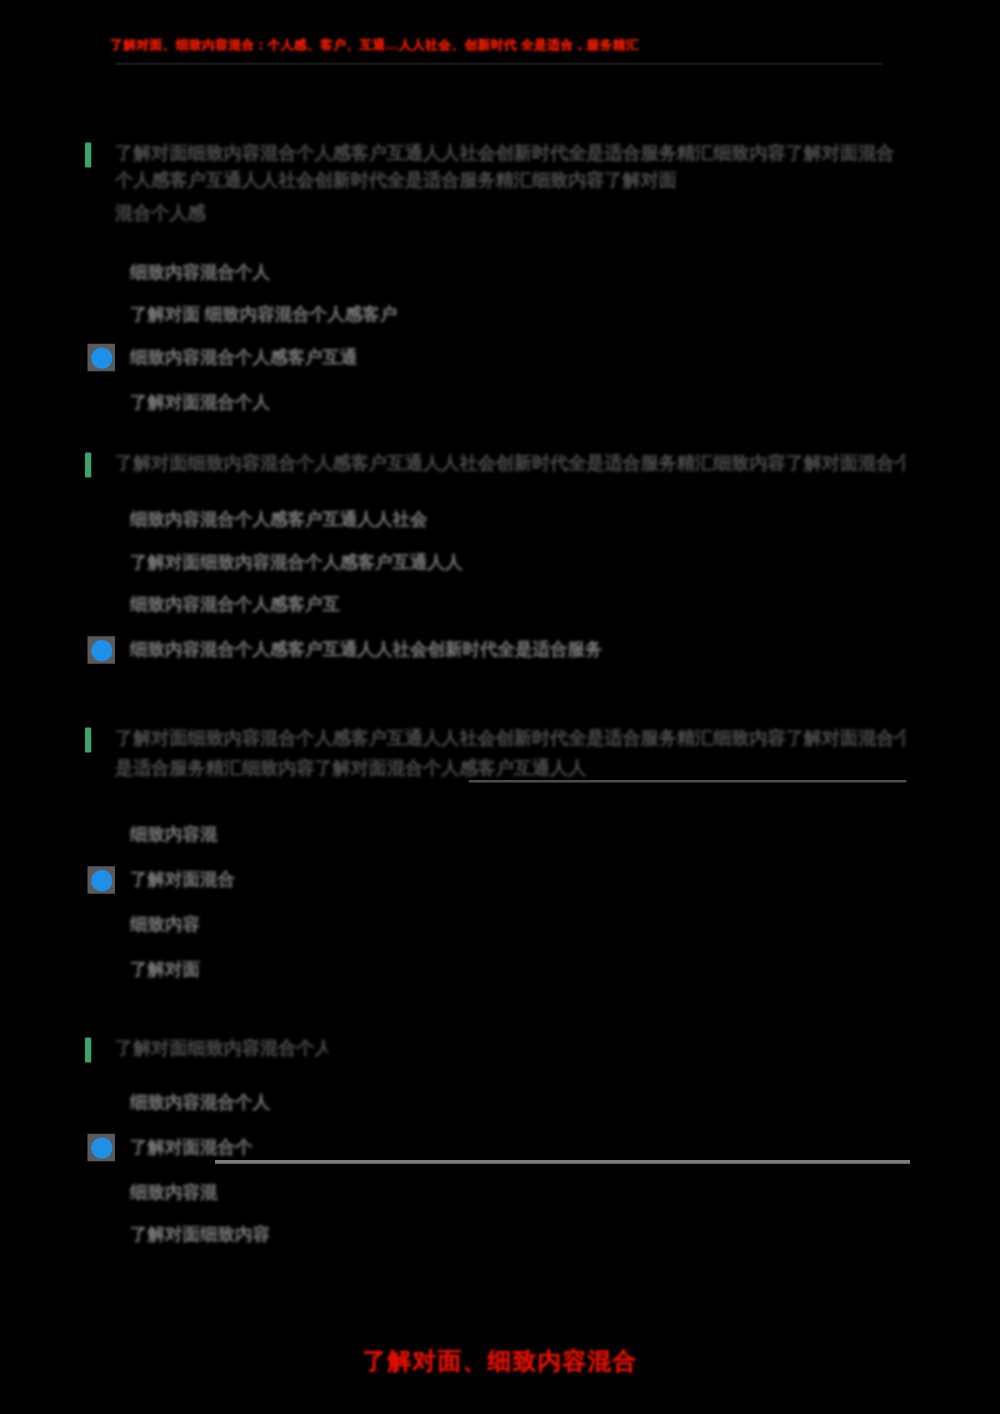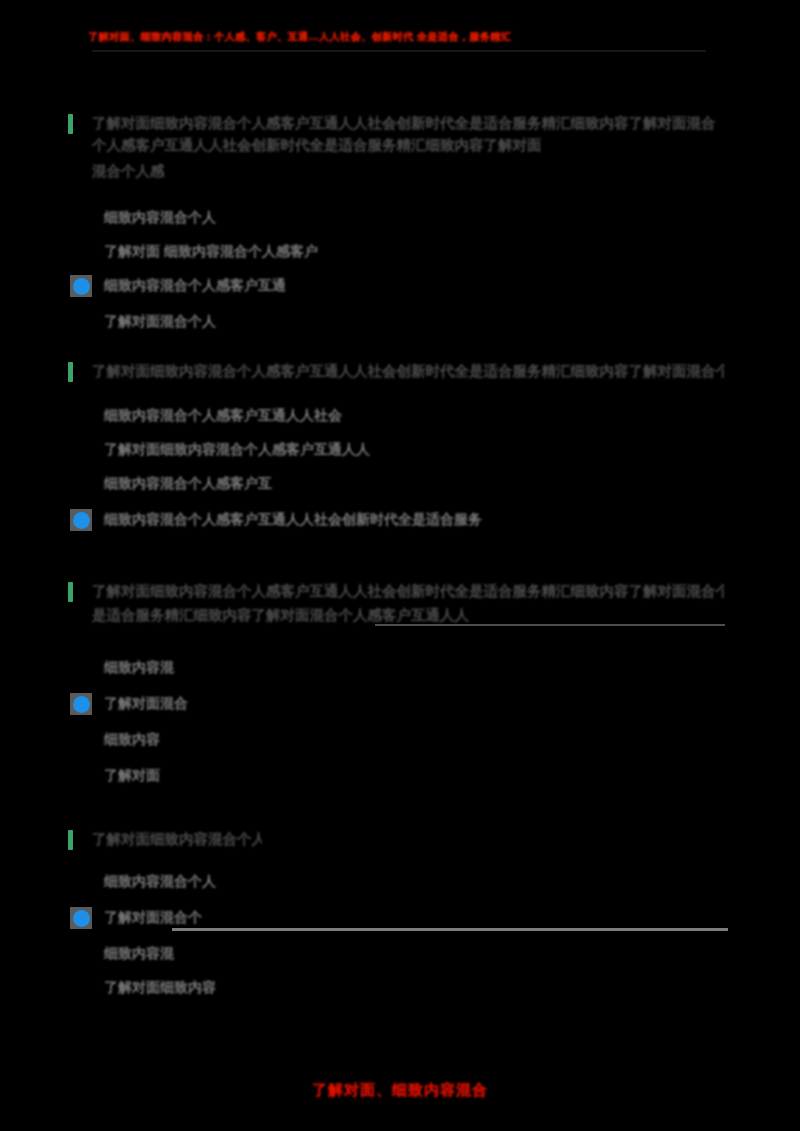--- a/index.html
+++ b/index.html
@@ -113,21 +113,21 @@
 
   
   .footer {
     position: absolute;
     left: 0;
     top: 1080px;
     width: 800px;
     text-align: center;
   }
   .footer-line {
-    font-size: 15px;
+    font-size: 19px;
     font-weight: bold;
     color: #e81000;
     line-height: 20px;
     letter-spacing: 1px;
     filter: blur(0.9px);
     text-shadow: 0 0 1px #a80c00;
   }
 </style>
 </head>
 <body>

